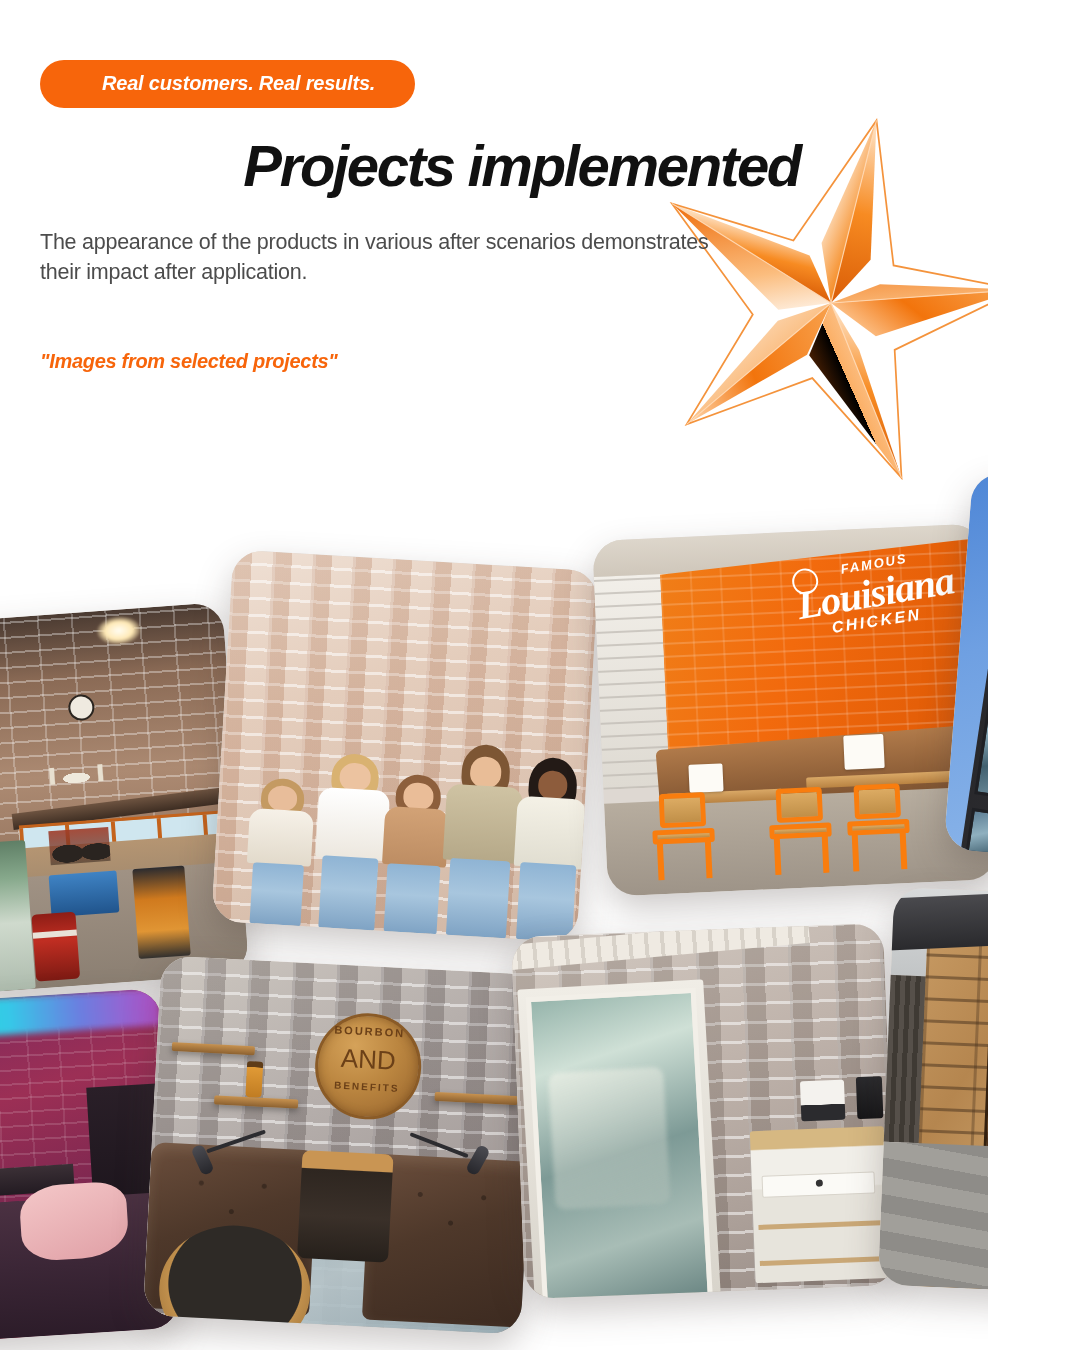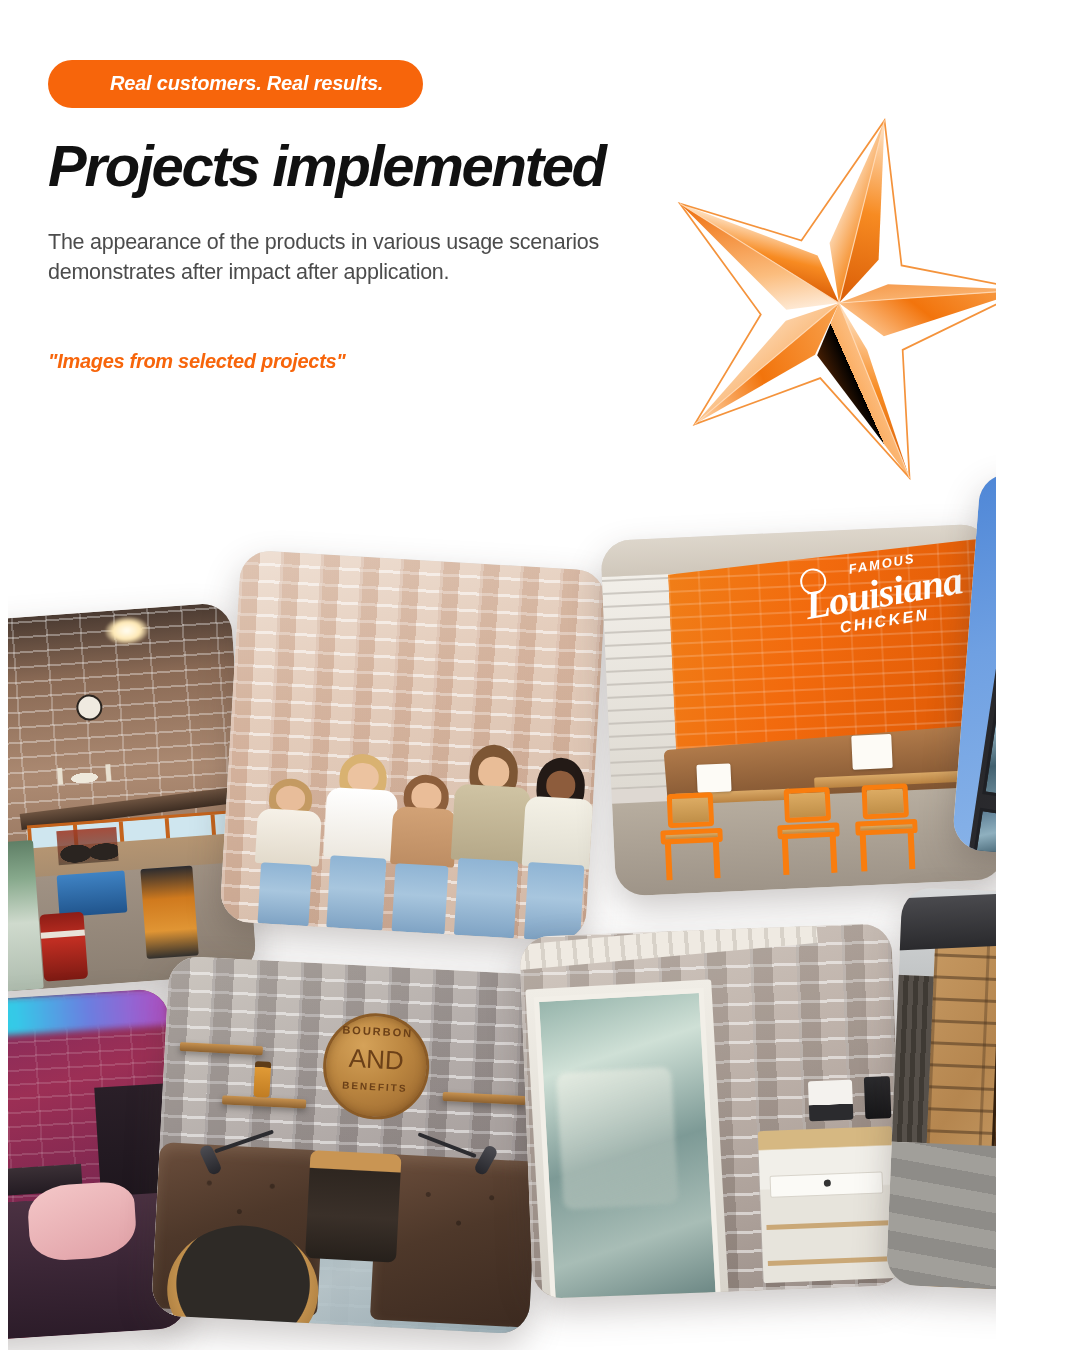--- a/index.html
+++ b/index.html
@@ -11,21 +11,20 @@
     font-family: "Liberation Sans", sans-serif;
     overflow: hidden;
   }
 
   .page {
     position: relative;
     width: 988px;
     height: 1350px;
     background: #ffffff;
     overflow: hidden;
-    margin-left: 8px;
   }
 
   
   .header {
     position: absolute;
     left: 40px;
     top: 60px;
     width: 760px;
     z-index: 30;
   }
@@ -43,20 +42,21 @@
     white-space: nowrap;
   }
 
   .headline {
     margin-top: 26px;
     font-size: 58px;
     line-height: 1.12;
     font-weight: bold;
     font-style: italic;
     letter-spacing: -2.3px;
+    text-align: right;
   }
   .headline .l1 { display: block; color: #111111; }
   .headline .l2 { display: block; color: #F7710D; }
 
   .subcopy {
     margin-top: 28px;
     font-size: 21.5px;
     line-height: 1.42;
     color: #4C4C4C;
     letter-spacing: -0.25px;
@@ -608,21 +608,21 @@
     </svg>
   </div>
 
   <div class="header">
     <div class="badge">Real customers. Real results.</div>
 
     <h1 class="headline">
       <span class="l1">Projects implemented</span>
     </h1>
 
-    <p class="subcopy">The appearance of the products in various usage scenarios demonstrates after impact after application.</p>
+    <p class="subcopy">The appearance of the products in various after scenarios demonstrates their impact after application.</p>
 
     <div class="caption">"Images from selected projects"</div>
   </div>
 
   <div class="collage">
 
     <div class="photo" id="p1">
       <div class="scene">
         <div class="wallA"></div>
         <div class="spot"></div>

